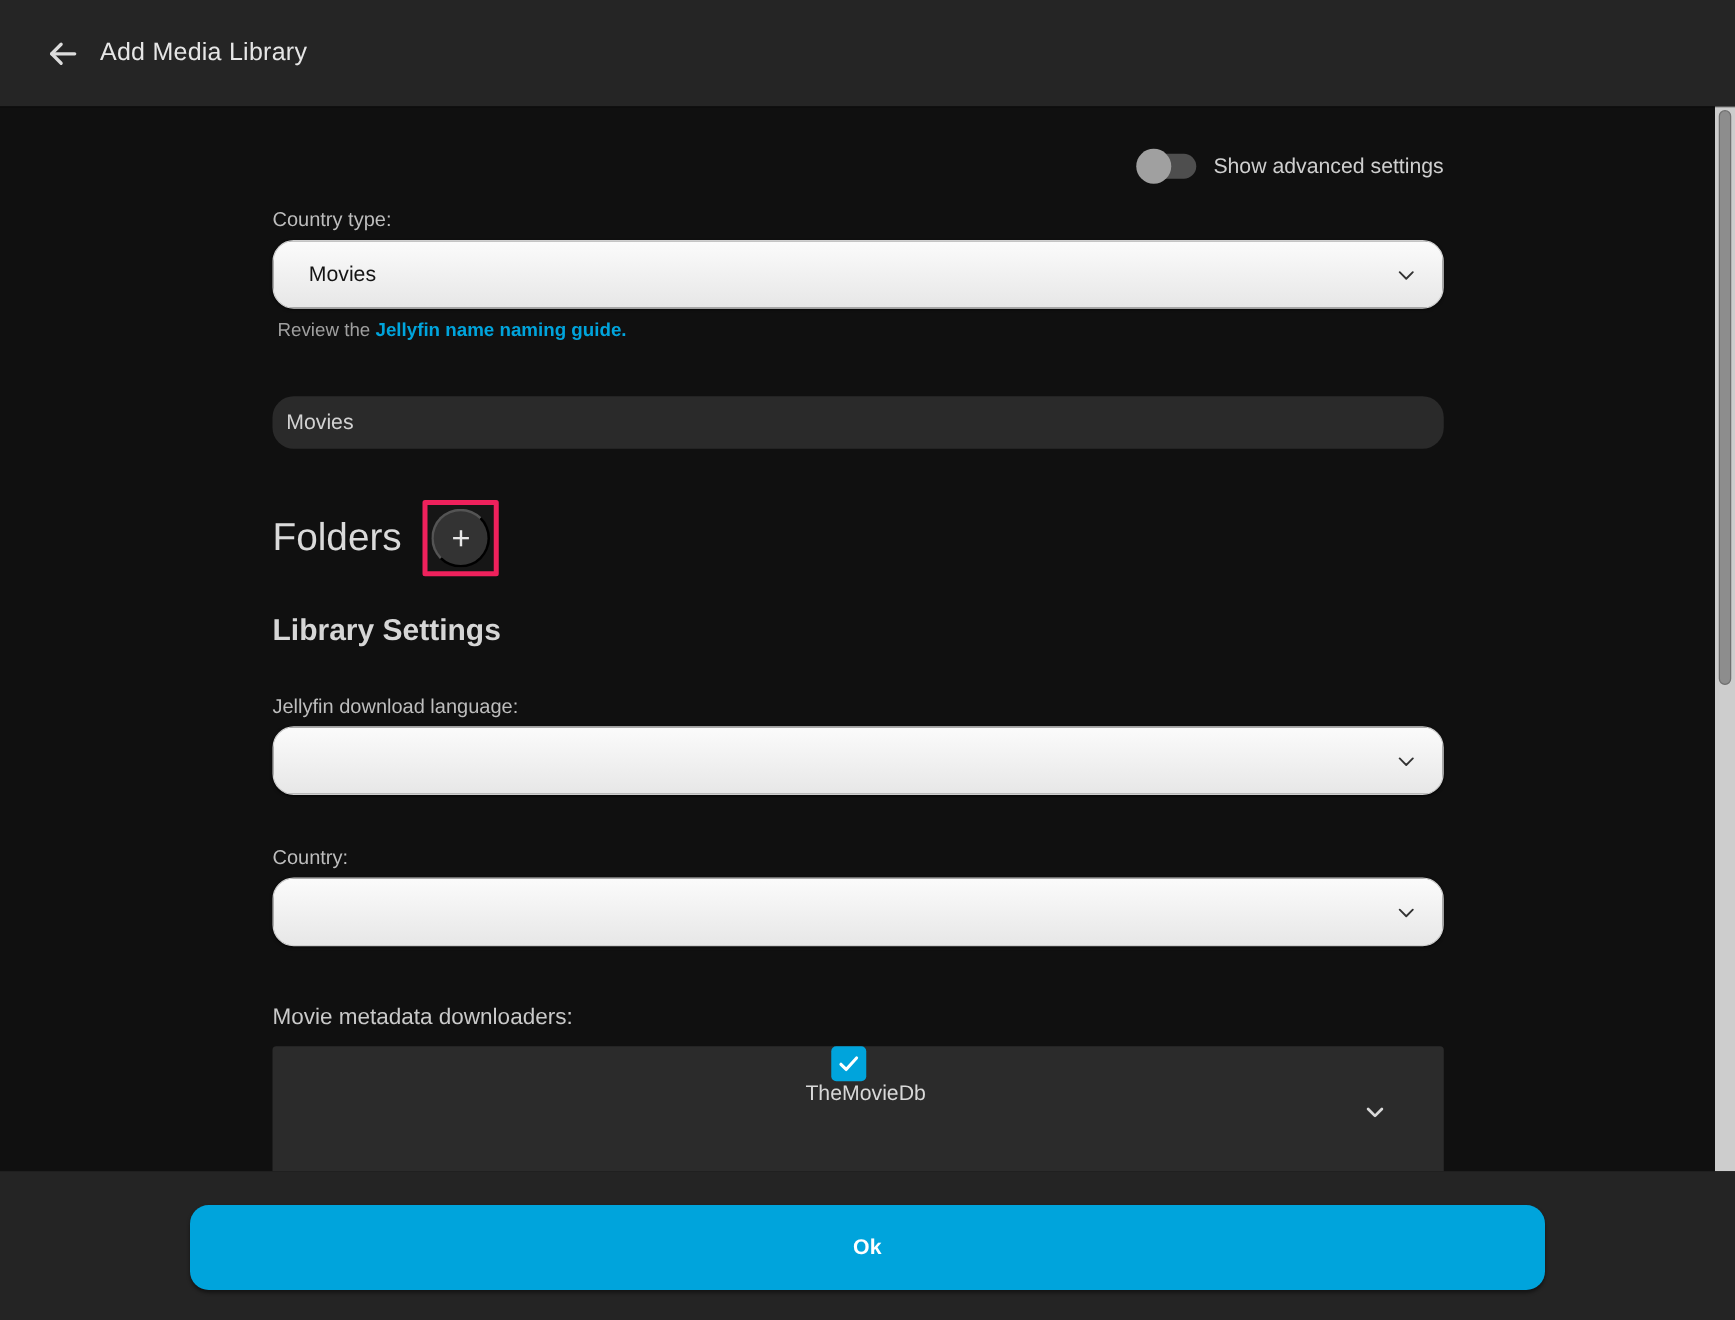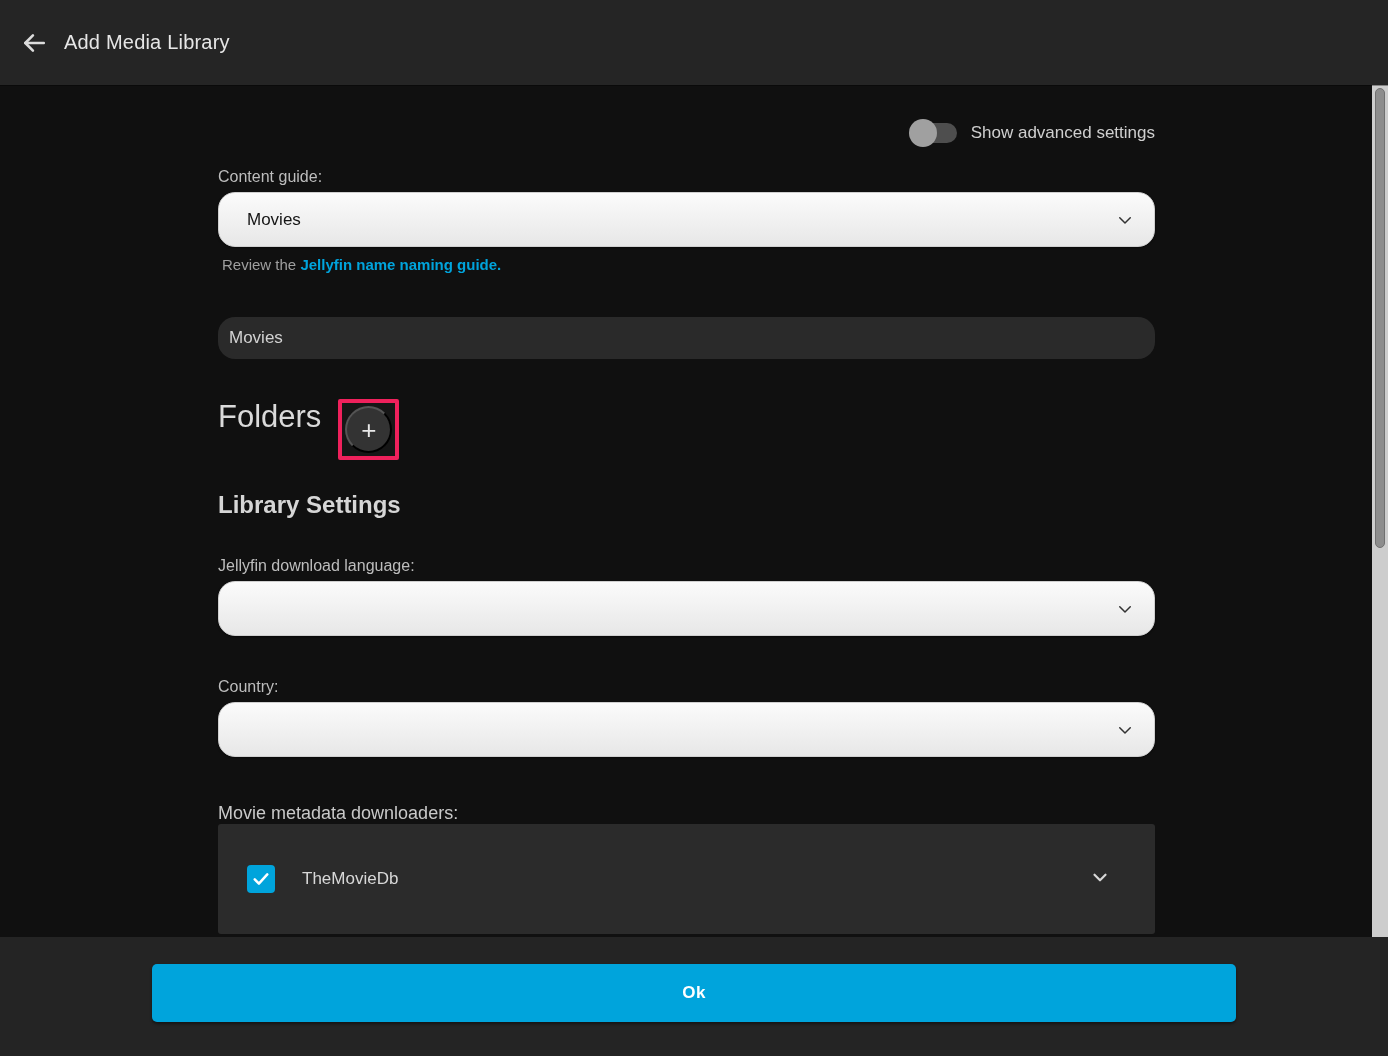--- a/index.html
+++ b/index.html
@@ -9,21 +9,21 @@
     font-family: "Liberation Sans", "DejaVu Sans", sans-serif;
     overflow: hidden;
     position: relative;
   }
 
   
   .appbar {
     position: absolute; top: 0; left: 0; width: 1388px; height: 85px;
     background: #252525;
     display: flex; align-items: center;
-    padding-left: 12px;
+    padding-left: 28px;
     z-index: 30;
     box-shadow: 0 1px 0 rgba(0,0,0,0.35);
   }
   .back-btn {
     width: 44px; height: 44px; display: flex; align-items: center; justify-content: center;
     color: #dcdcdc; cursor: pointer; border-radius: 50%;
   }
   .appbar-title {
     color: #e6e6e6; font-size: 20px; margin-left: 8px; letter-spacing: 0.2px;
   }
@@ -80,46 +80,47 @@
     outline: none;
   }
 
   .helper-text { font-size: 15px; color: #9f9f9f; margin-top: 9px; margin-left: 4px; }
   .helper-link { color: #00a4dc; font-weight: bold; cursor: pointer; text-decoration: none; }
   .helper-dot  { color: #00a4dc; font-weight: bold; }
 
   .mt-label-gap { margin-top: 6px; border-radius: 17px; }
 
   
-  .folders-row { display: flex; align-items: flex-start; margin-top: 40px; height: 62px; }
+  .folders-row { display: flex; align-items: center; margin-top: 40px; height: 62px; }
   .h1-heading { color: #dadada; font-size: 31px; font-weight: 400; }
   .add-ring {
     margin-left: 17px;
     width: 61px; height: 61px;
     border: 4px solid #ef215c; border-radius: 2px;
     display: flex; align-items: center; justify-content: center;
     background: #161616;
   }
   .add-btn {
     width: 47px; height: 47px; border-radius: 50%;
     background: #333333; color: #e8e8e8;
     display: flex; align-items: center; justify-content: center;
     font-size: 26px; font-weight: 300; cursor: pointer; line-height: 1;
   }
 
   .h2-heading { color: #d6d6d6; font-size: 24px; font-weight: 700; margin-top: 30px; }
 
   
   .meta-label { color: #c9c9c9; font-size: 18px; }
   .meta-card {
-    width: 937px; height: 110px; 
+    width: 937px; height: 110px; margin-top: 13px;
     background: #2b2b2b; border-radius: 3px;
     display: flex; align-items: center;
     padding: 0 44px 0 29px;
     position: relative;
+    flex-direction: column;
   }
   .checkbox {
     width: 28px; height: 28px; border-radius: 4px;
     background: #00a4dc; display: flex; align-items: center; justify-content: center;
     cursor: pointer; flex: 0 0 auto;
   }
   .meta-name { color: #d8d8d8; font-size: 17px; margin-left: 27px; }
   .meta-card .chev { position: absolute; right: 44px; top: 50%; transform: translateY(-50%); }
 
   
@@ -133,22 +134,22 @@
   }
 
   
   .footer {
     position: absolute; left: 0; bottom: 0; width: 1388px; height: 119px;
     background: #242424; z-index: 40;
     display: flex; justify-content: center;
   }
   .ok-button {
     margin-top: 27px;
-    width: 1084px; height: 58px;
-    background: #00a4dc; border: none; border-radius: 5px;
+    width: 1084px; height: 68px;
+    background: #00a4dc; border: none; border-radius: 15px;
     color: #ffffff; font-size: 17px; font-weight: bold;
     cursor: pointer; letter-spacing: 0.3px;
     box-shadow: 0 2px 3px rgba(0,0,0,0.45);
     font-family: "Liberation Sans", "DejaVu Sans", sans-serif;
   }
 
   .spacer-20 { height: 20px; } .spacer-38 { height: 38px; }
   .spacer-42 { height: 42px; } .spacer-46 { height: 46px; }
 </style>
 </head>
@@ -172,21 +173,21 @@
       <div class="switch">
         <div class="switch-track"></div>
         <div class="switch-knob"></div>
       </div>
       <span class="toggle-label">Show advanced settings</span>
     </div>
 
     <div class="spacer-20"></div>
 
     
-    <label class="field-label">Content guide:</label>
+    <label class="field-label">Country type:</label>
     <div class="select mt-label-gap">
       <span>Movies</span>
       <span class="chev">
         <svg width="18" height="18" viewBox="0 0 24 24" fill="none" stroke="#333333" stroke-width="2" stroke-linecap="round" stroke-linejoin="round">
           <polyline points="5 9 12 16 19 9"></polyline>
         </svg>
       </span>
     </div>
     <div class="helper-text">
       <span>Review the </span><a class="helper-link">Jellyfin name naming guide</a><span class="helper-dot">.</span>

